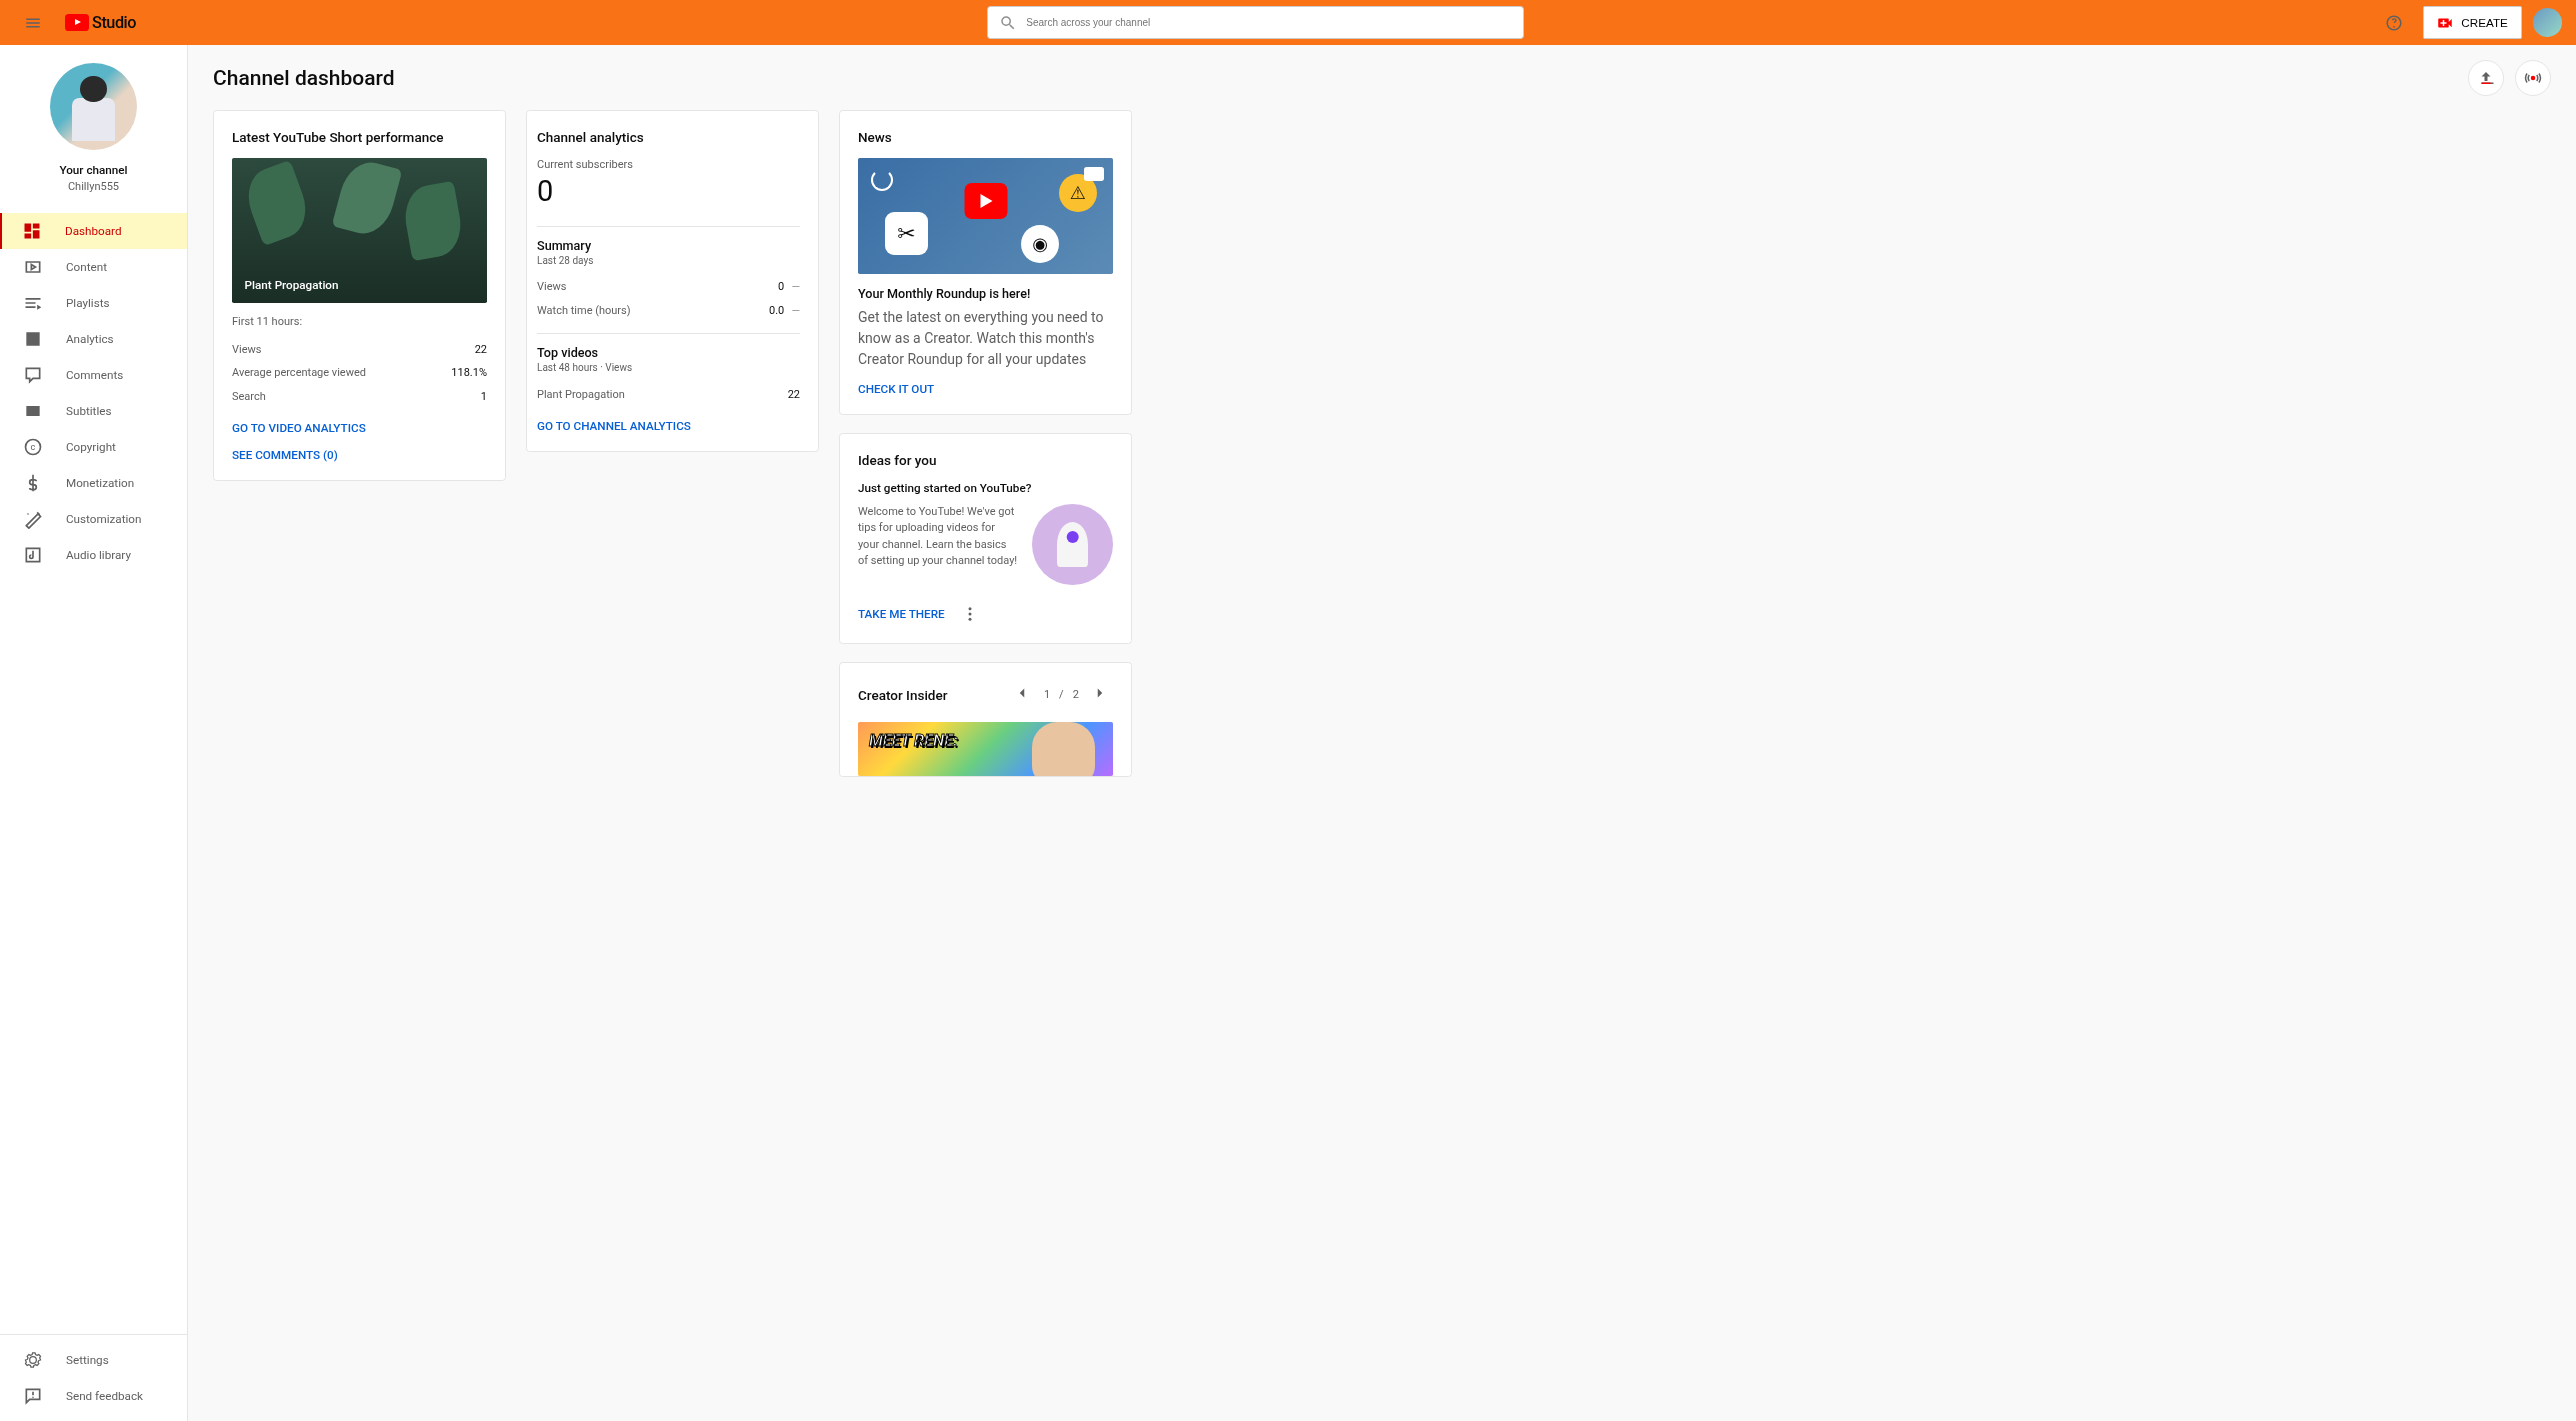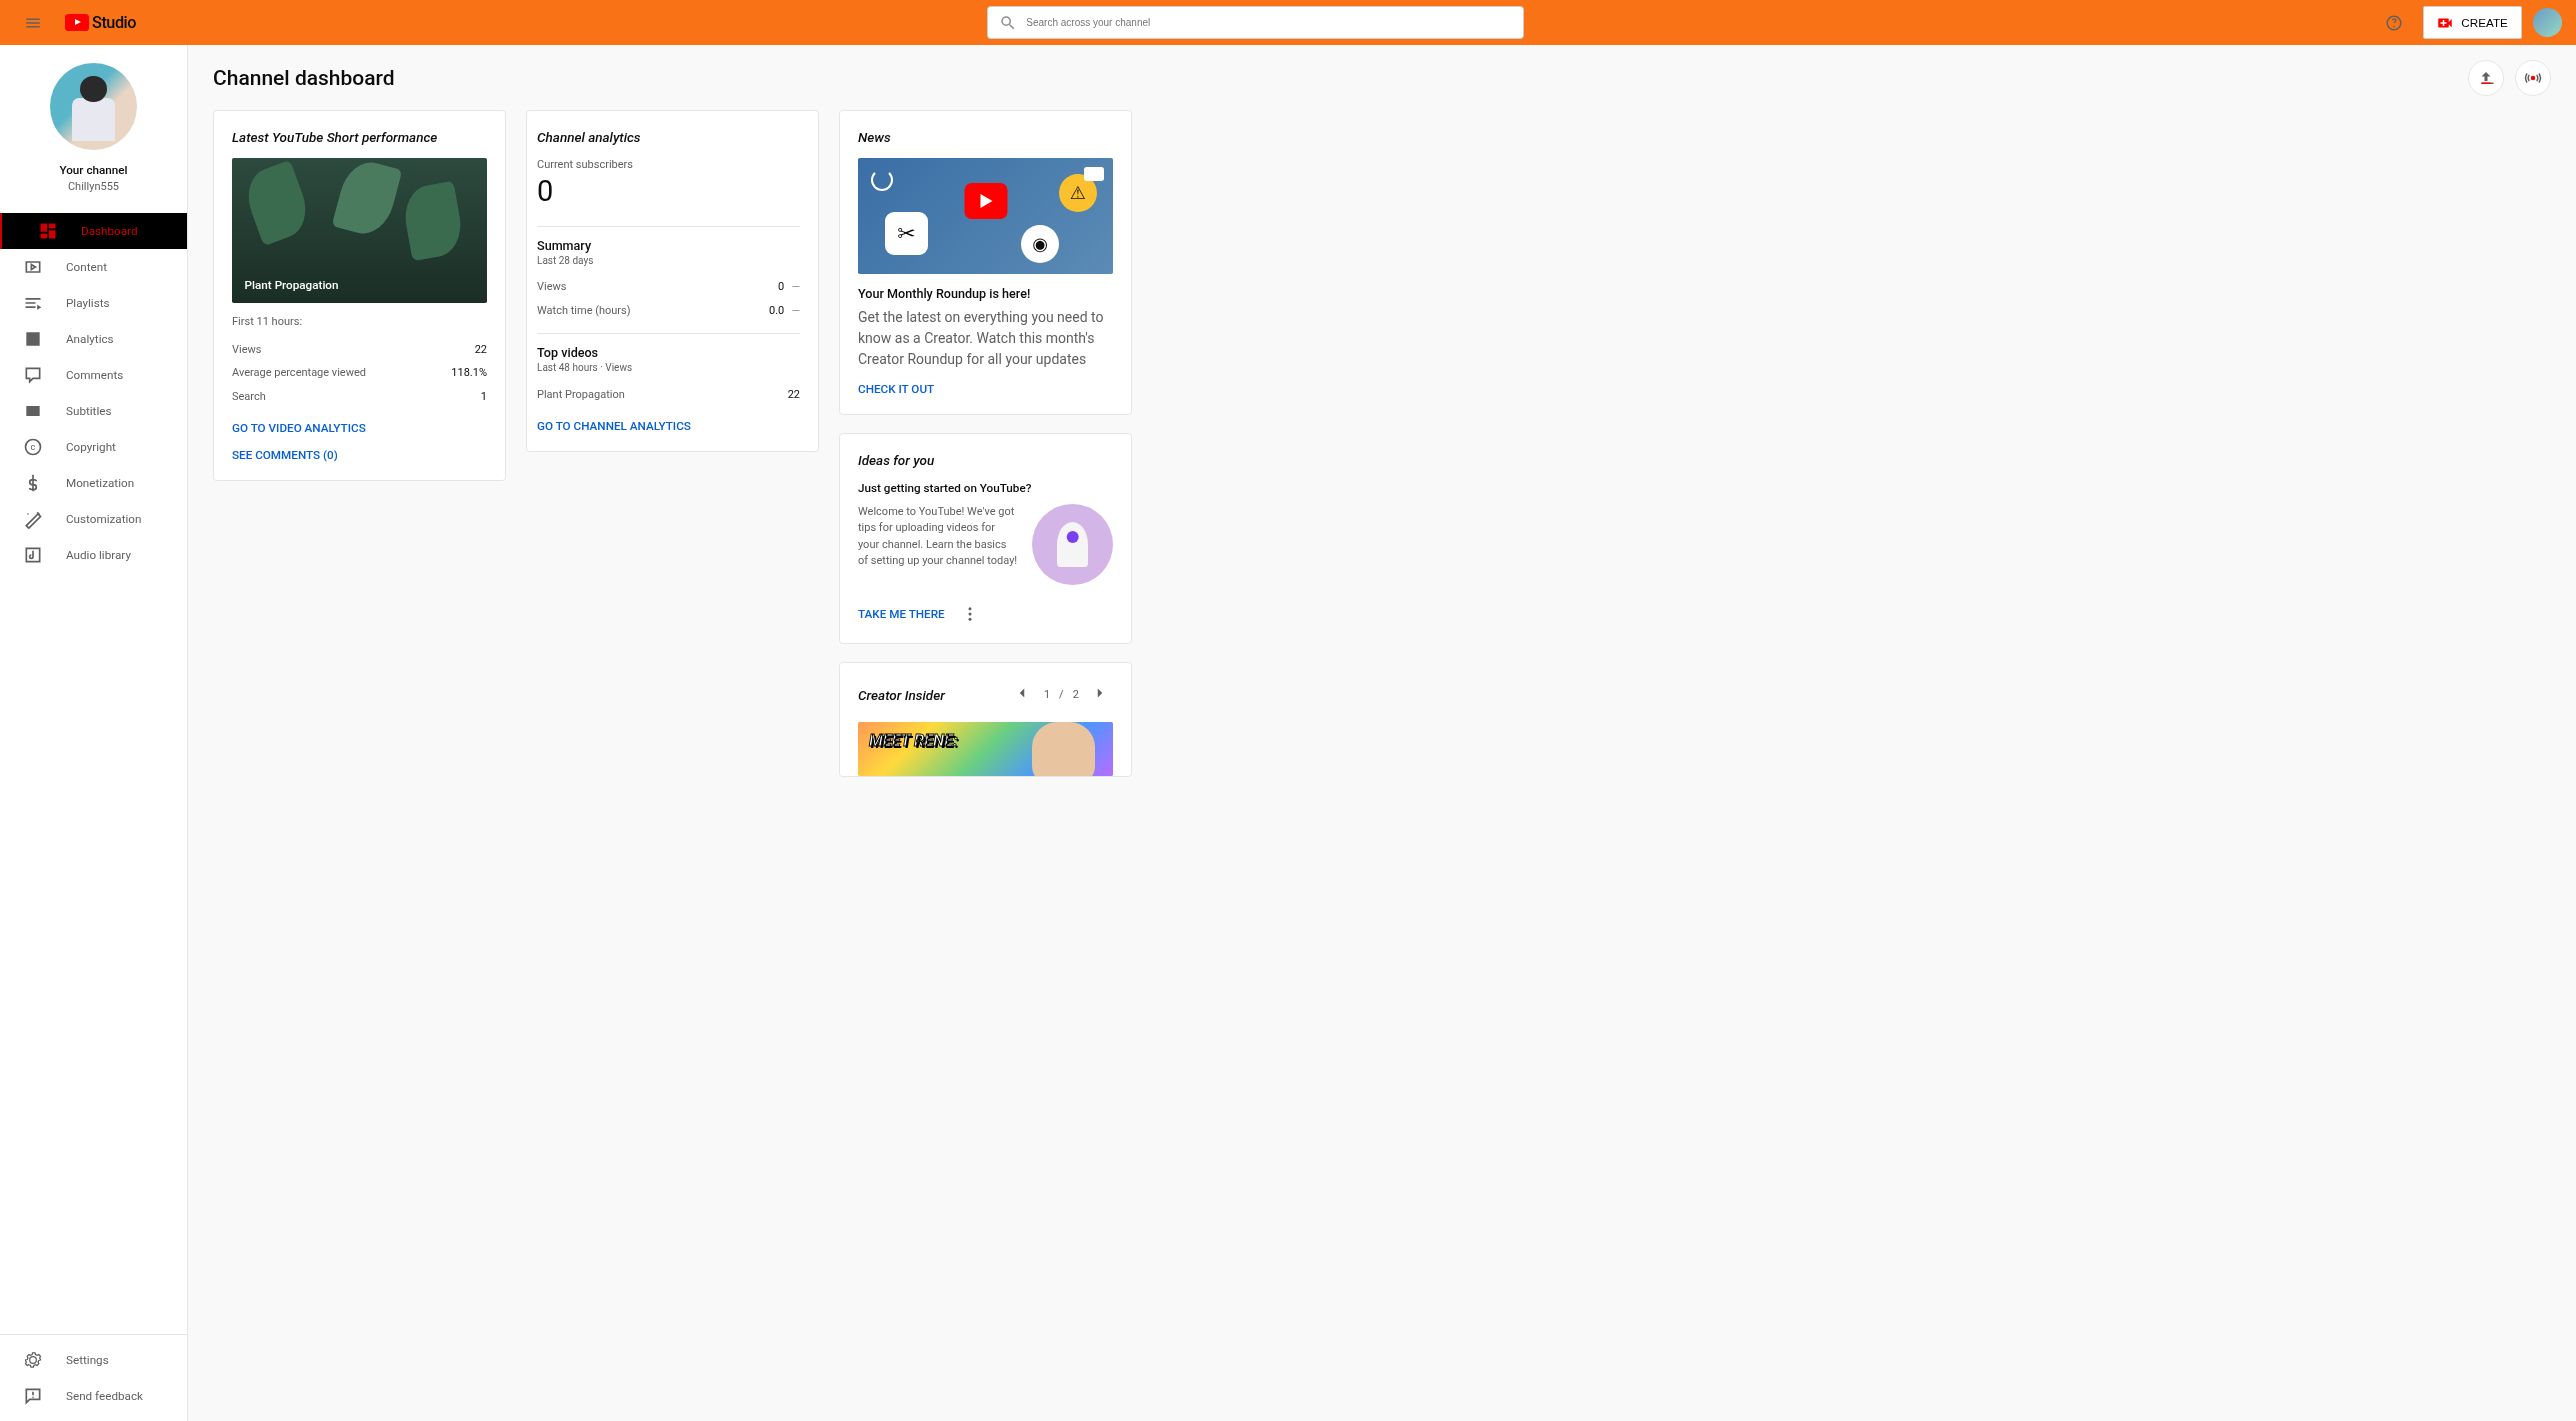--- a/index.html
+++ b/index.html
@@ -21,35 +21,35 @@
 .avatar { width: 29px; height: 29px; border-radius: 50%; background: linear-gradient(135deg, #6b9ac4, #97d8c4); cursor: pointer; }
 .sidebar { position: fixed; top: 45px; left: 0; bottom: 0; width: 188px; background: #fff; display: flex; flex-direction: column; border-right: 0.9px solid #e5e5e5; }
 .sidebar-profile { display: flex; flex-direction: column; align-items: center; padding: 18px 0 14.5px; }
 .channel-avatar { width: 87px; height: 87px; border-radius: 50%; background: linear-gradient(135deg, #5bb5c9 40%, #e8d5c4 60%); position: relative; overflow: hidden; cursor: pointer; }
 .channel-avatar::after { content: ""; position: absolute; top: 15%; left: 35%; width: 30%; height: 30%; background: #2a2a2a; border-radius: 50%; }
 .channel-avatar::before { content: ""; position: absolute; top: 40%; left: 25%; width: 50%; height: 50%; background: #e8e8f0; border-radius: 7.2px 7.2px 0 0; }
 .profile-title { font-size: 11.7px; font-weight: 500; margin-top: 12.6px; }
 .profile-name { font-size: 11px; color: #606060; margin-top: 3.6px; }
 .sidebar-nav { flex: 1; overflow-y: auto; padding-top: 5.4px; }
 .nav-item { display: flex; align-items: center; height: 36px; padding: 0 22px; gap: 22px; cursor: pointer; color: #606060; font-size: 11.7px; }
-.nav-item.active { background: #000000; color: #cc0000; border-left: 2.7px solid #cc0000; padding-left: 35px; }
+.nav-item.active { background: #fef9c3; color: #cc0000; border-left: 2.7px solid #cc0000; padding-left: 19px; }
 .nav-item.active .nav-icon { color: #cc0000; }
 .nav-icon { width: 22px; height: 22px; display: flex; align-items: center; justify-content: center; }
 .sidebar-footer { border-top: 0.9px solid #e5e5e5; padding: 7.2px 0; }
 .main { margin-left: 188px; margin-top: 45px; padding: 14.5px 25px; }
 .page-header { display: flex; align-items: center; justify-content: space-between; margin-bottom: 14.5px; }
 .page-title { font-size: 21px; font-weight: 500; }
 .page-actions { display: flex; gap: 11px; }
 .action-btn { width: 36px; height: 36px; border-radius: 50%; background: #fff; border: 0.9px solid #e5e5e5; display: flex; align-items: center; justify-content: center; cursor: pointer; }
 .cards { display: flex; gap: 20px; align-items: flex-start; }
 .card { background: #fff; border: 0.9px solid #e5e5e5; border-radius: 3.6px; padding: 18px; }
 .col1 { width: 293px; }
 .col2 { width: 293px; padding-left: 10px; }
 .col3 { width: 293px; display: flex; flex-direction: column; gap: 18px; }
-.card-title { font-size: 13.5px; font-weight: 500; margin-bottom: 12.6px; font-style: italic; }
+.card-title { font-size: 13.5px; font-weight: 500; margin-bottom: 12.6px; }
 .thumbnail { width: 100%; height: 145px; background: linear-gradient(180deg, #2d4a3e 0%, #1a2e25 100%); border-radius: 1.8px; position: relative; overflow: hidden; }
 .thumb-leaf { position: absolute; width: 54px; height: 72px; background: #3a6b4f; border-radius: 50% 10% 50% 10%; }
 .thumb-leaf:nth-child(1) { top: 9px; left: 18px; transform: rotate(-20deg); }
 .thumb-leaf:nth-child(2) { top: 4.5px; left: 108px; transform: rotate(15deg); background: #4a7b5f; }
 .thumb-leaf:nth-child(3) { top: 27px; right: 27px; transform: rotate(-10deg); }
 .thumb-title { position: absolute; bottom: 11px; left: 12.6px; color: #fff; font-size: 11.7px; font-weight: 500; }
 .meta-line { font-size: 11px; color: #606060; margin: 12.6px 0 9px; }
 .stat-row { display: flex; justify-content: space-between; font-size: 11px; padding: 5.4px 0; color: #606060; }
 .stat-row .val { color: #0d0d0d; }
 .link-btn { display: block; color: #065fd4; font-size: 11.7px; font-weight: 500; cursor: pointer; margin-top: 12.6px; text-decoration: none; }

